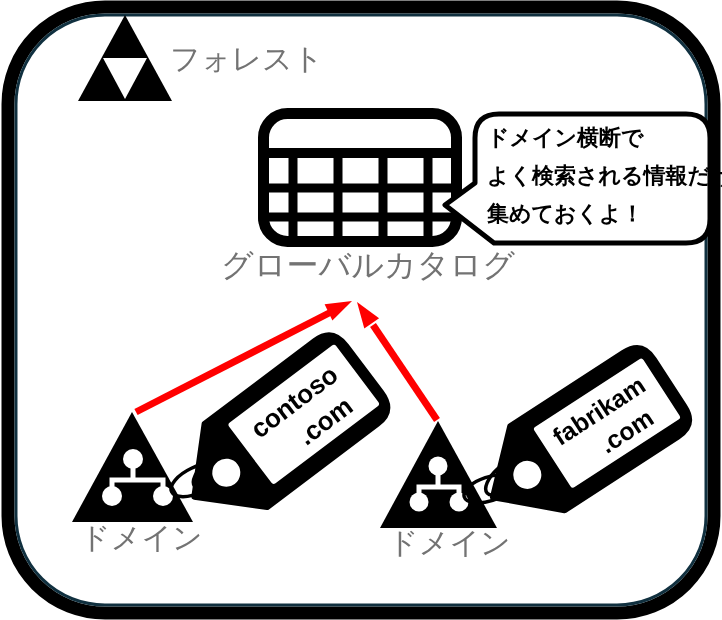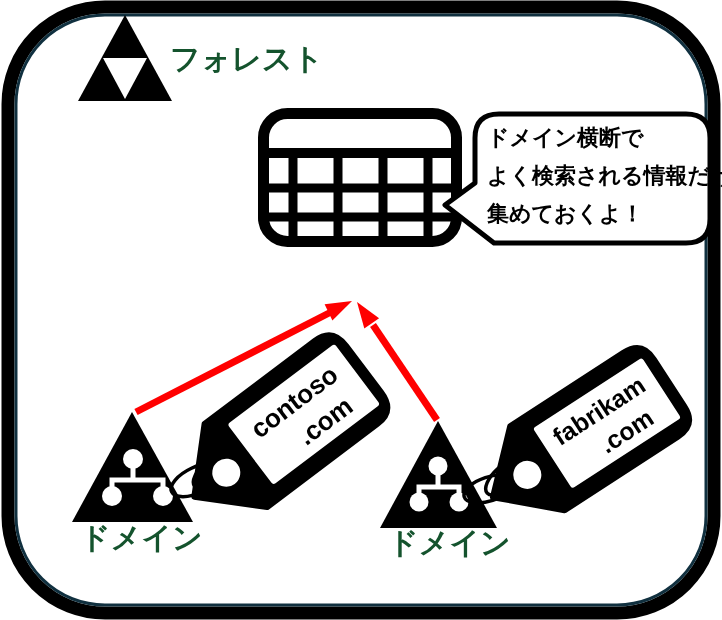--- a/index.html
+++ b/index.html
@@ -6,22 +6,22 @@
   #stage{
     position:relative;
     width:722px;height:620px;
     background:#ffffff;
     overflow:hidden;
     font-family:"Liberation Sans",sans-serif;
   }
   #artwork{position:absolute;left:0;top:0;}
   .lbl{
     position:absolute;
-    font-weight:bold;
-    color:#14532d;
+    font-weight:normal;
+    color:#737373;
     white-space:nowrap;
     line-height:1.1;
   }
   .lbl-forest{left:170px;top:42px;font-size:30px;}
   .lbl-gc{left:221px;top:248px;font-size:32px;}
   .lbl-domain-left{left:80px;top:521px;font-size:30px;}
   .lbl-domain-right{left:388px;top:526px;font-size:30px;}
   .bubble-text{
     position:absolute;left:487px;top:123px;
     font-size:22px;font-weight:bold;color:#000;
@@ -120,20 +120,21 @@
 
     <g>
       <line x1="136" y1="412" x2="333" y2="311" stroke-width="7" stroke="#ff0000"></line>
       <polygon points="352,301 324.6,304.2 332.4,320.4" fill="#ff0000"></polygon>
       <line x1="437" y1="420" x2="373" y2="325" stroke-width="7" stroke="#ff0000"></line>
       <polygon points="357,302 379.1,318.3 364.3,328.5" fill="#ff0000"></polygon>
     </g>
   </svg>
 
   <div class="lbl lbl-forest">フォレスト</div>
+  <div class="lbl lbl-gc">グローバルカタログ</div>
 
   <div class="bubble-text">
     <div class="line">ドメイン横断で</div>
     <div class="line">よく検索される情報だけ</div>
     <div class="line">集めておくよ！</div>
   </div>
 
   <div class="lbl lbl-domain-left">ドメイン</div>
   <div class="lbl lbl-domain-right">ドメイン</div>
 

